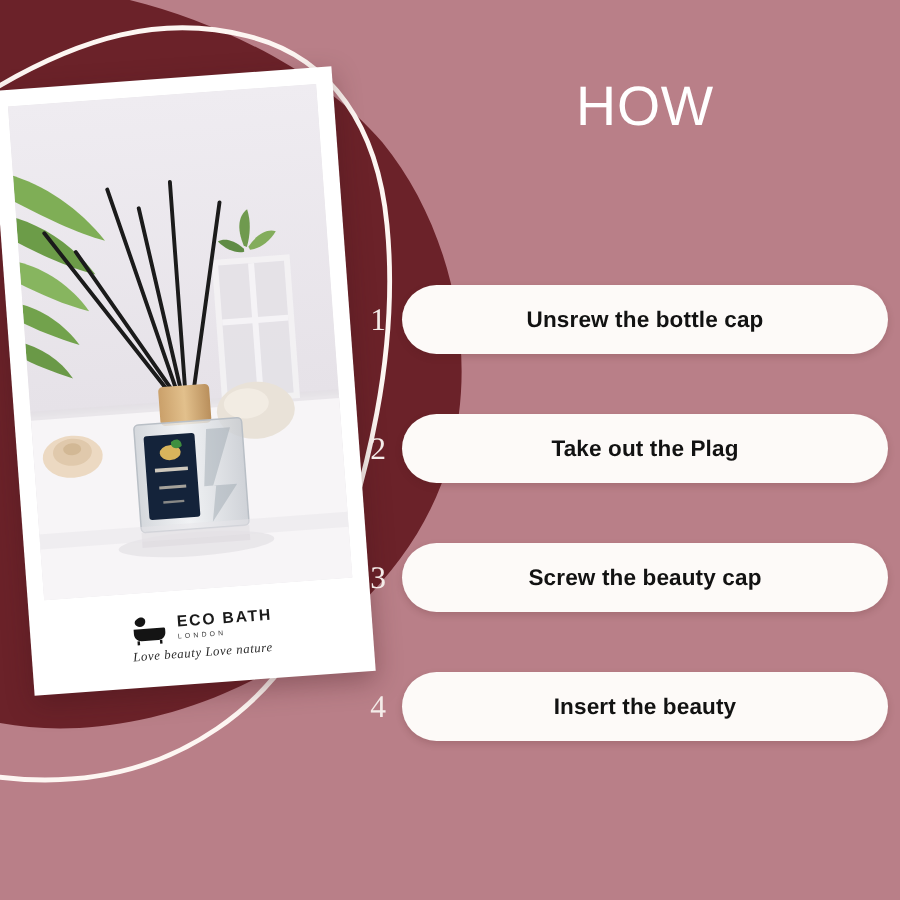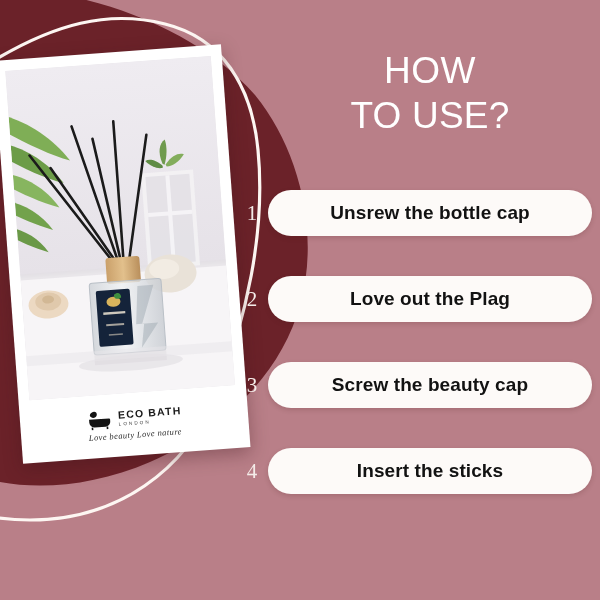--- a/index.html
+++ b/index.html
@@ -105,21 +105,21 @@
     flex:1 1 auto;
     height:46px;
     background:#fdfaf8;
     border-radius:23px;
     display:flex;
     align-items:center;
     justify-content:center;
     box-shadow:0 2px 5px rgba(70,25,30,.18);
   }
   .step-label{
-    font-size:19px;
+    font-size:15px;
     font-weight:bold;
     color:#121212;
     letter-spacing:.1px;
     white-space:nowrap;
   }
 </style>
 </head>
 <body>
 
 <div id="poster">
@@ -243,47 +243,46 @@
           <span class="logo-main">ECO BATH</span>
           <span class="logo-sub">LONDON</span>
         </span>
       </div>
       <div class="tagline">Love beauty Love nature</div>
     </div>
   </div>
 
   <div class="heading">
     <div class="l1">HOW</div>
-    <div class="l2">TO USE?</div>
   </div>
 
   <div class="steps">
 
     <div class="step">
       <div class="step-num">1</div>
       <div class="step-pill">
         <span class="step-label">Unsrew the bottle cap</span>
       </div>
     </div>
 
     <div class="step">
       <div class="step-num">2</div>
       <div class="step-pill">
-        <span class="step-label">Love out the Plag</span>
+        <span class="step-label">Take out the Plag</span>
       </div>
     </div>
 
     <div class="step">
       <div class="step-num">3</div>
       <div class="step-pill">
         <span class="step-label">Screw the beauty cap</span>
       </div>
     </div>
 
     <div class="step">
       <div class="step-num">4</div>
       <div class="step-pill">
-        <span class="step-label">Insert the sticks</span>
+        <span class="step-label">Insert the beauty</span>
       </div>
     </div>
 
   </div>
 </div>
 
 </body></html>

